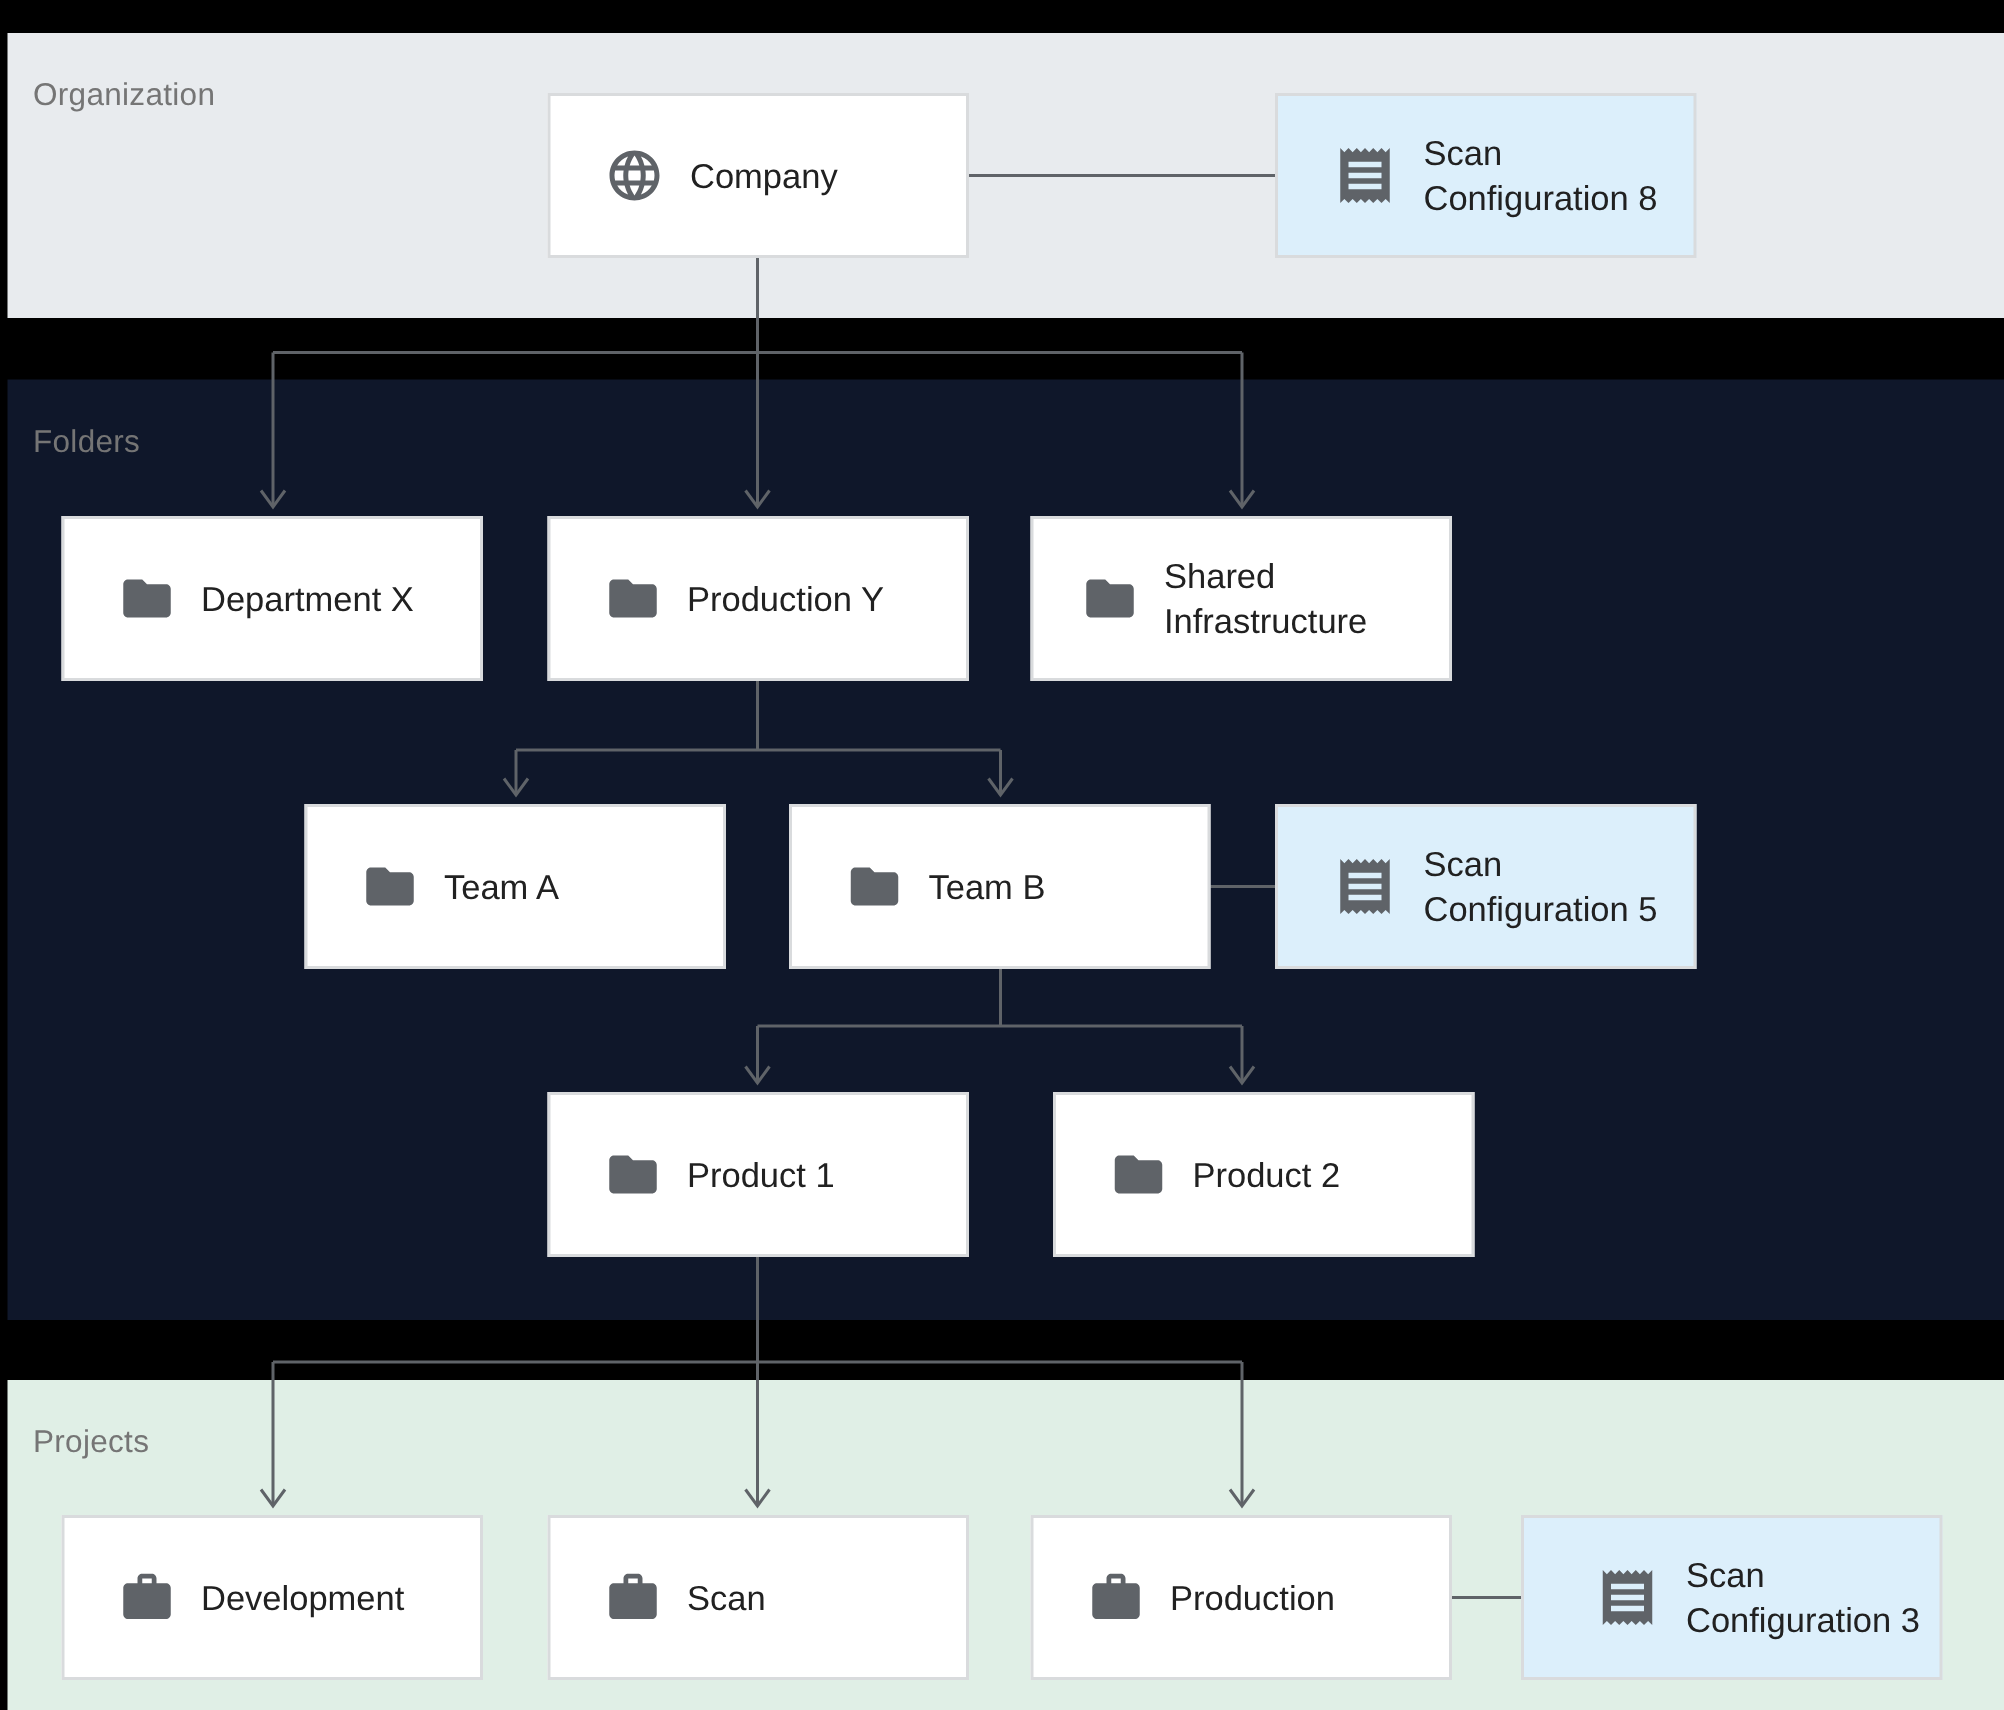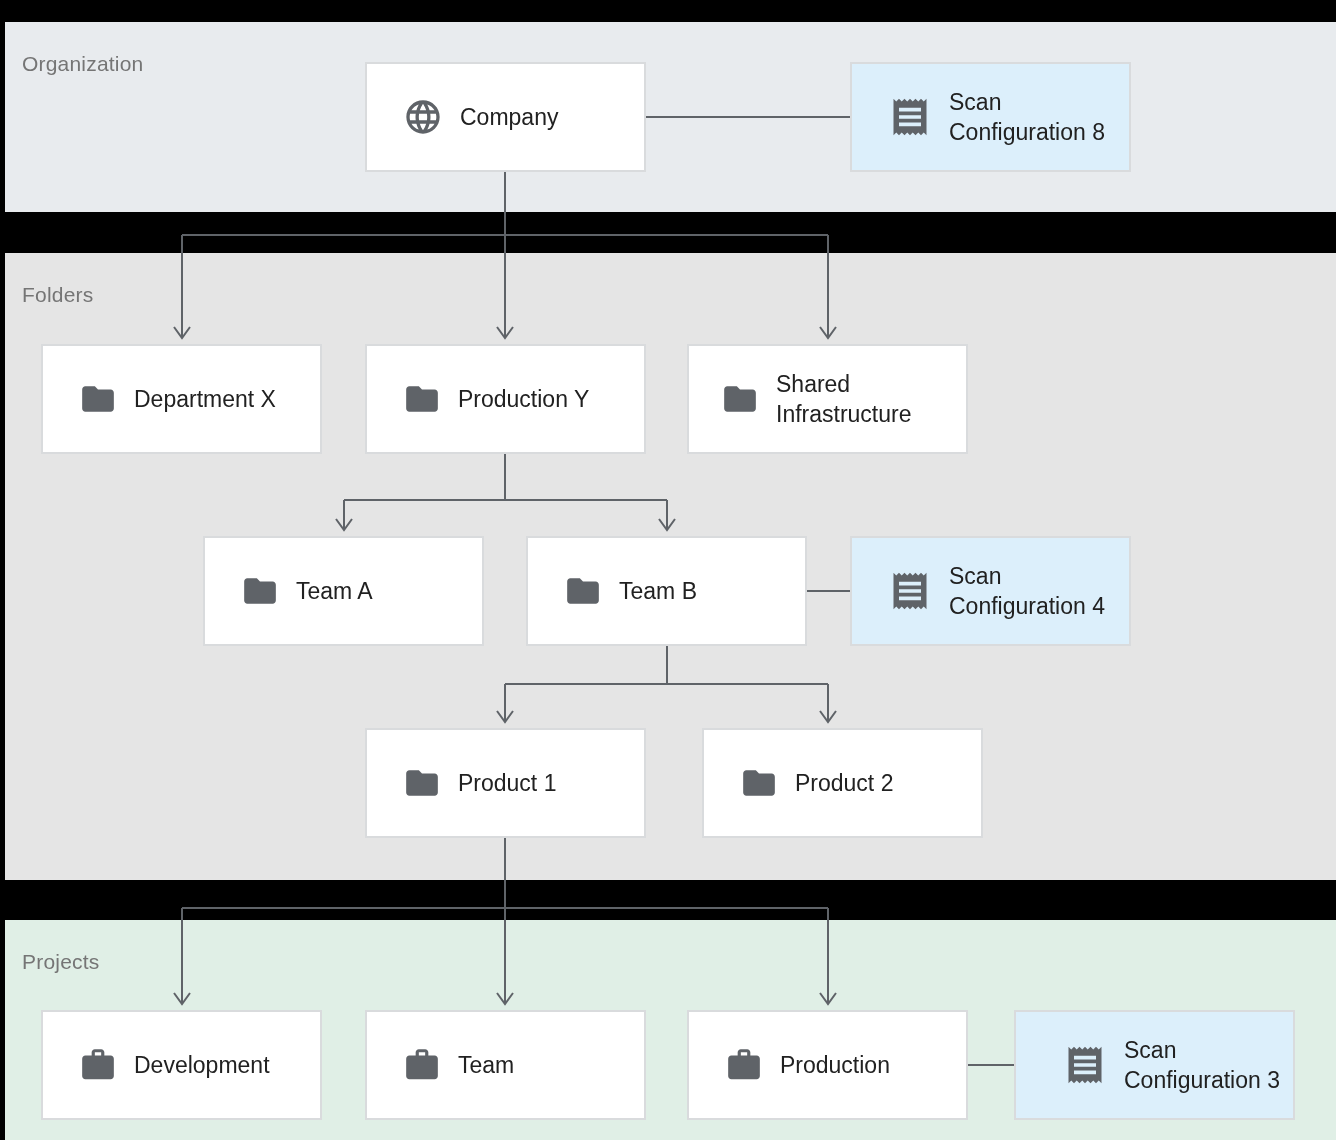--- a/index.html
+++ b/index.html
@@ -16,21 +16,21 @@
     overflow: hidden;
     margin-top: 22px;
   }
   
   .band {
     position: absolute;
     left: 5px;
     right: 0;
   }
   .band-org      { top: 0;     height: 190px; background: #e8ebee; }
-  .band-folders  { top: 231px; height: 627px; background: #e5e5e5; padding-left: 32px; }
+  .band-folders  { top: 231px; height: 627px; background: #0f172a; padding-left: 32px; }
   .band-projects { top: 898px; height: 234px; background: #e0efe6; }
   .band-label {
     position: absolute;
     left: 17px;
     top: 30px;
     font-size: 21px;
     color: #757575;
     letter-spacing: 0.2px;
   }
   
@@ -190,21 +190,21 @@
     </span>
     <span class="label">Team B</span>
   </div>
 
   <div class="node scan" id="node-scan2">
     <span class="icon">
       <svg width="44" height="44" viewBox="0 0 24 24">
           <path d="M18 17H6v-2h12v2zm0-4H6v-2h12v2zm0-4H6V7h12v2zM3 22l1.5-1.5L6 22l1.5-1.5L9 22l1.5-1.5L12 22l1.5-1.5L15 22l1.5-1.5L18 22l1.5-1.5L21 22V2l-1.5 1.5L18 2l-1.5 1.5L15 2l-1.5 1.5L12 2l-1.5 1.5L9 2 7.5 3.5 6 2 4.5 3.5 3 2v20z"></path>
         </svg>
     </span>
-    <span class="label">Scan Configuration 4</span>
+    <span class="label">Scan Configuration 5</span>
   </div>
 
   <div class="node" id="node-product1">
     <span class="icon">
       <svg width="38" height="38" viewBox="0 0 24 24">
           <path d="M10 4H4c-1.1 0-1.99.9-1.99 2L2 18c0 1.1.9 2 2 2h16c1.1 0 2-.9 2-2V8c0-1.1-.9-2-2-2h-8l-2-2z"></path>
         </svg>
     </span>
     <span class="label">Product 1</span>
   </div>
@@ -226,21 +226,21 @@
     </span>
     <span class="label">Development</span>
   </div>
 
   <div class="node" id="node-test">
     <span class="icon">
       <svg width="38" height="38" viewBox="0 0 24 24">
           <path d="M20 6h-4V4c0-1.11-.89-2-2-2h-4c-1.11 0-2 .89-2 2v2H4c-1.11 0-1.99.89-1.99 2L2 19c0 1.11.89 2 2 2h16c1.11 0 2-.89 2-2V8c0-1.11-.89-2-2-2zm-6 0h-4V4h4v2z"></path>
         </svg>
     </span>
-    <span class="label">Team</span>
+    <span class="label">Scan</span>
   </div>
 
   <div class="node" id="node-production">
     <span class="icon">
       <svg width="38" height="38" viewBox="0 0 24 24">
           <path d="M20 6h-4V4c0-1.11-.89-2-2-2h-4c-1.11 0-2 .89-2 2v2H4c-1.11 0-1.99.89-1.99 2L2 19c0 1.11.89 2 2 2h16c1.11 0 2-.89 2-2V8c0-1.11-.89-2-2-2zm-6 0h-4V4h4v2z"></path>
         </svg>
     </span>
     <span class="label">Production</span>
   </div>

